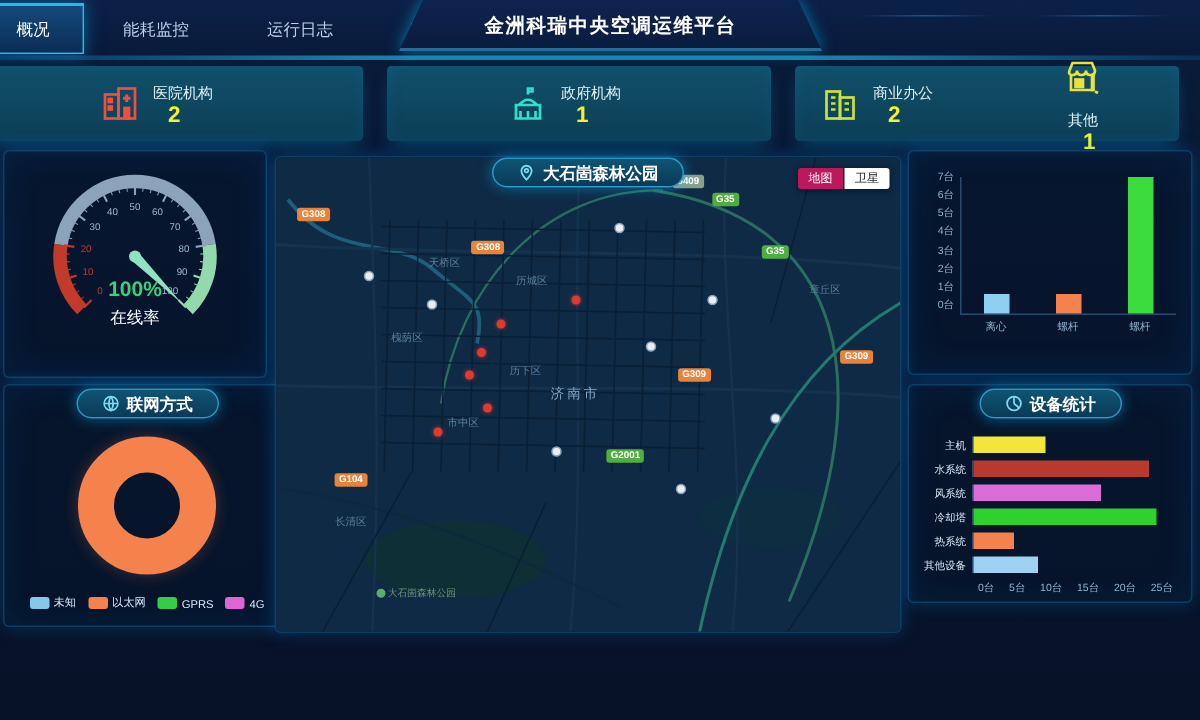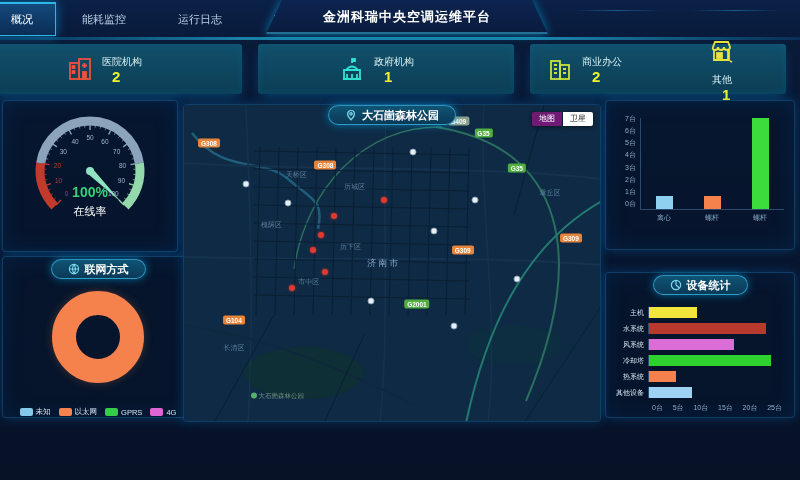--- a/index.html
+++ b/index.html
@@ -50,30 +50,30 @@
     box-shadow:0 0 12px rgba(0,150,255,.25), inset 0 0 24px rgba(0,110,210,.12); }
   .panel-header { display:flex; align-items:center; gap:5px; justify-content:center;
     height:20px; padding:0 16px; width:fit-content; margin:2px auto 0;
     background:linear-gradient(180deg,#0f5474,#0a3a57);
     border:1px solid rgba(70,205,255,.6); border-radius:12px;
     box-shadow:0 0 9px rgba(0,190,255,.5);
     color:#fff; font-size:11px; font-weight:bold; position:relative; z-index:4; }
   #panel-gauge   { left:2px;  top:100px; width:176px; height:152px; }
   #panel-network { left:2px;  top:256px; width:192px; height:162px; }
   #panel-host    { right:5px; top:100px; width:190px; height:150px; }
-  #panel-devices { right:5px; top:272px; width:190px; height:146px;margin-left:44px; }
+  #panel-devices { right:5px; top:256px; width:190px; height:146px;margin-left:44px; }
   #panel-map     { left:183px; top:104px; width:418px; height:318px; }
   #panel-map .panel-header { position:absolute; top:-2px; left:50%; transform:translateX(-50%); }
   
   #gauge-svg { display:block; margin:4px auto 0; }
   
   .donut-wrap { display:flex; flex-direction:column; align-items:center; padding-top:12px; }
   .donut { width:92px; height:92px; border-radius:50%; border:24px solid #f5824d;
     box-shadow:0 0 10px rgba(245,130,77,.25); }
-  .legend { display:flex; gap:8px; margin-top:24px; align-items:center; }
+  .legend { display:flex; gap:8px; margin-top:14px; align-items:center; }
   .legend .li { display:flex; gap:3px; align-items:center; font-size:7.5px; color:#d6e8f5; }
   .legend .sw { width:13px; height:8px; border-radius:2px; }
   
   .vchart { position:relative; margin:14px 10px 0 8px; height:112px; }
   .vylabels { position:absolute; left:0; top:0; height:92px; width:22px;
     display:flex; flex-direction:column; justify-content:space-between; }
   .vylabels span { font-size:7px; color:#8fb0cc; text-align:right; line-height:7px; }
   .vplot { position:absolute; left:26px; right:0; top:3px; height:92px;
     border-left:1px solid #2a4a6e; border-bottom:1px solid #2a4a6e;
     display:flex; align-items:flex-end; justify-content:space-around; }
@@ -98,21 +98,21 @@
   .city-label { position:absolute; transform:translate(-50%,-50%); font-size:9px; color:#86a9c9; letter-spacing:2px; }
   .pdot { position:absolute; width:6px; height:6px; border-radius:50%; background:#e03a2f;
     transform:translate(-50%,-50%); box-shadow:0 0 3px rgba(224,58,47,.8); cursor:pointer; }
   .wdot { position:absolute; width:7px; height:7px; border-radius:50%; background:#e8eef4;
     border:1px solid #8aa2b8; transform:translate(-50%,-50%); cursor:pointer; }
   .gdot-label { position:absolute; transform:translate(0,-50%); font-size:6.5px; display:flex; align-items:center; gap:2px; }
   .gdot-label i { width:6px; height:6px; border-radius:50%; background:#54b06a; display:inline-block; }
   .map-toggle { position:absolute; top:7px; right:7px; display:flex; gap:1px; z-index:5;
     filter:drop-shadow(0 1px 2px rgba(0,0,0,.5)); }
   .map-toggle .btn { font-size:8px; padding:2px 7px; cursor:pointer; line-height:10px; }
-  .map-toggle .btn.active { background:#701a75; color:#fff; border-radius:2px 0 0 2px; }
+  .map-toggle .btn.active { background:#be185d; color:#fff; border-radius:2px 0 0 2px; }
   .map-toggle .btn:not(.active) { background:#ffffff; color:#222; border-radius:0 2px 2px 0; }
   .ph-icon { display:inline-flex; color:#7fd8f0; }
 </style>
 </head>
 <body>
 
 <div class="nav">
   <div class="tab active">概况</div>
   <div class="tab">能耗监控</div>
   <div class="tab">运行日志</div>

